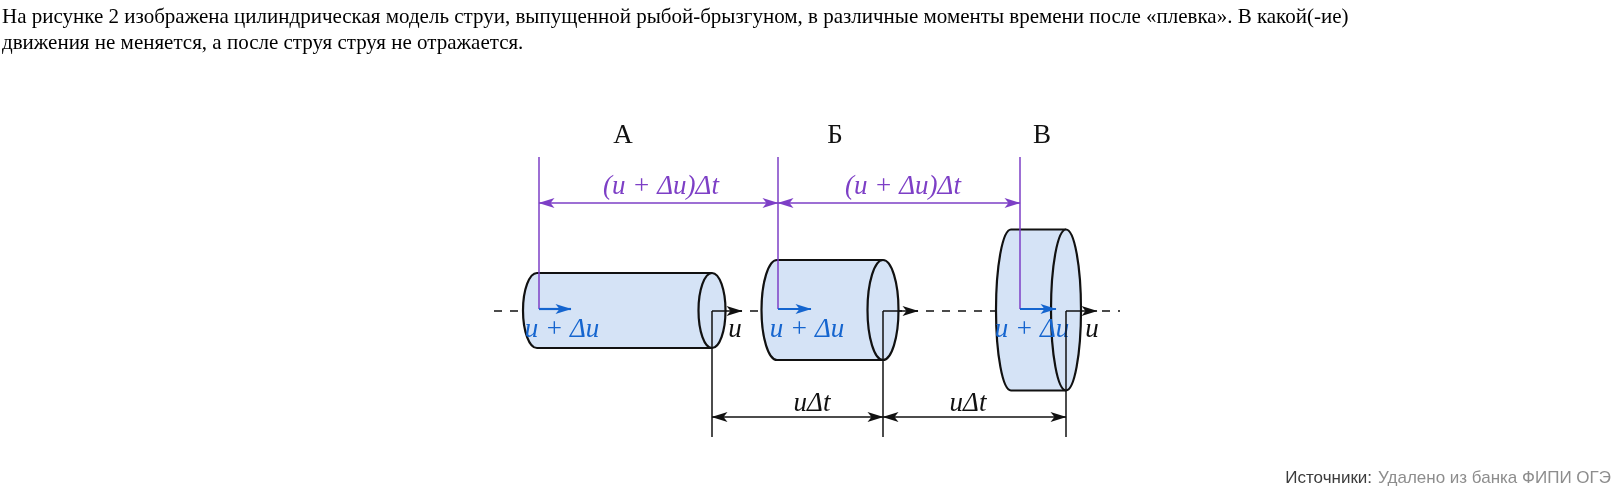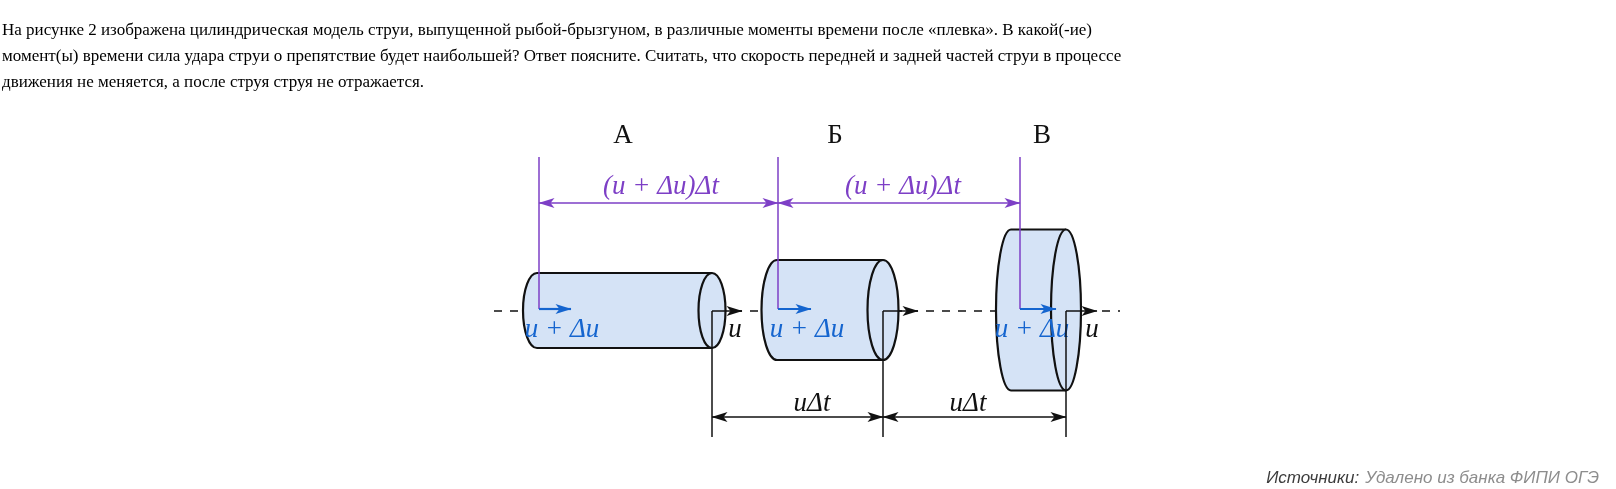--- a/index.html
+++ b/index.html
@@ -9,23 +9,22 @@
     height: 489px;
     overflow: hidden;
     font-family: "Liberation Serif", serif;
   }
   .problem {
     position: absolute;
     top: 3px;
     left: 2px;
     width: 1614px;
     color: #000000;
-    font-size: 17px;
+    font-size: 21px;
     line-height: 26px;
-    margin-top: 14px;
   }
   .problem .line { white-space: nowrap; }
   .diagram-svg {
     position: absolute;
     top: 0; left: 0;
     width: 1616px;
     height: 489px;
   }
   .cyl-body, .cyl-cap {
     fill: #d5e3f6;
@@ -51,35 +50,33 @@
   .mtext.blue { fill: #1565cf; }
   .mtext.black { fill: #111111; }
   .moment {
     font-family: "Liberation Serif", serif;
     font-size: 27px;
     fill: #111111;
   }
   .source {
     position: absolute;
     top: 468px;
-    right: 17px;
+    right: 5px;
     font-family: "Liberation Sans", sans-serif;
-    font-style: italic;
     font-size: 17px;
     white-space: nowrap;
   }
   .source .lbl { color: #3c3c3c; }
   .source .txt { color: #8d8d8d; margin-left: 6px; }
 </style>
 </head>
 <body>
 
 <div class="problem">
   <div class="line">На рисунке 2 изображена цилиндрическая модель струи, выпущенной рыбой-брызгуном, в различные моменты времени после «плевка». В какой(-ие)</div>
-  <div class="line">момент(ы) времени сила удара струи о препятствие будет наибольшей? Ответ поясните. Считать, что скорость передней и задней частей струи в процессе</div>
   <div class="line">движения не меняется, а после струя струя не отражается.</div>
 </div>
 
 <svg class="diagram-svg" viewBox="0 0 1616 489" aria-hidden="true">
   <defs>
     <marker id="arrB" viewBox="0 0 17 11" refX="16" refY="5.5" markerWidth="17" markerHeight="11" orient="auto-start-reverse" markerUnits="userSpaceOnUse">
       <path d="M0.5,0.5 L16.5,5.5 L0.5,10.5 L4.5,5.5 Z" fill="#111111"></path>
     </marker>
     <marker id="arrP" viewBox="0 0 17 11" refX="16" refY="5.5" markerWidth="17" markerHeight="11" orient="auto-start-reverse" markerUnits="userSpaceOnUse">
       <path d="M0.5,0.5 L16.5,5.5 L0.5,10.5 L4.5,5.5 Z" fill="#7d3fc6"></path>

